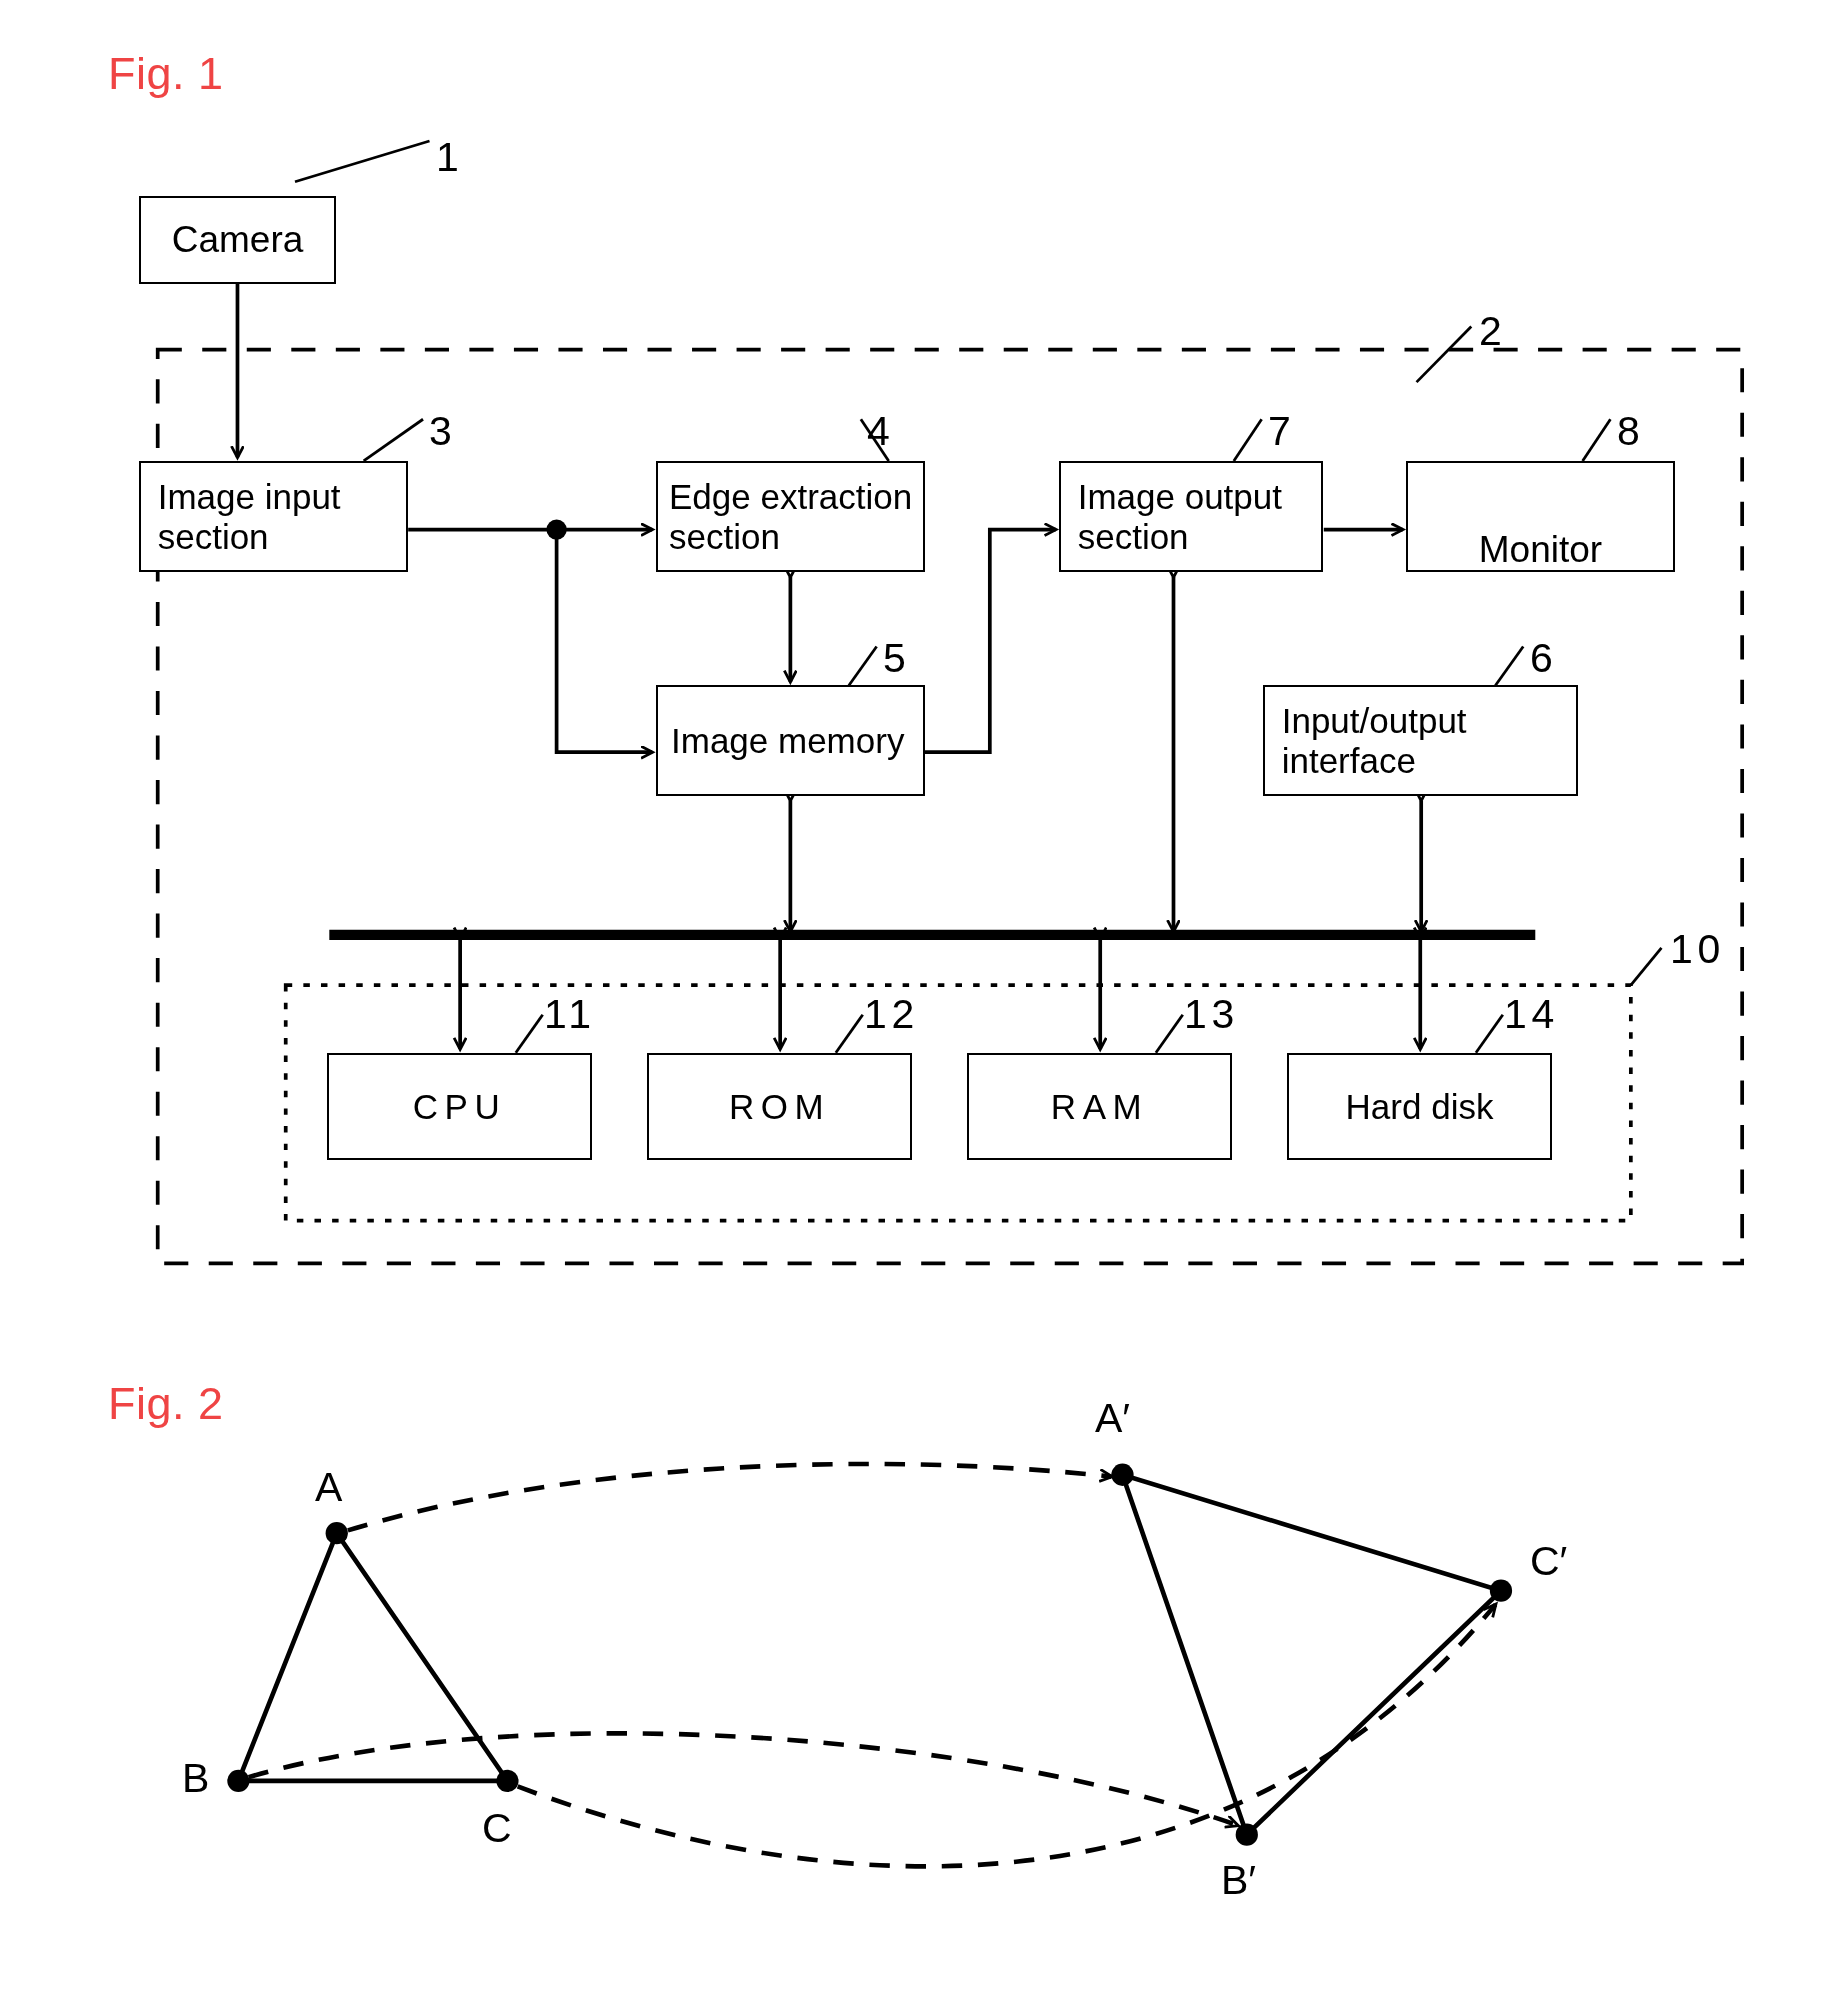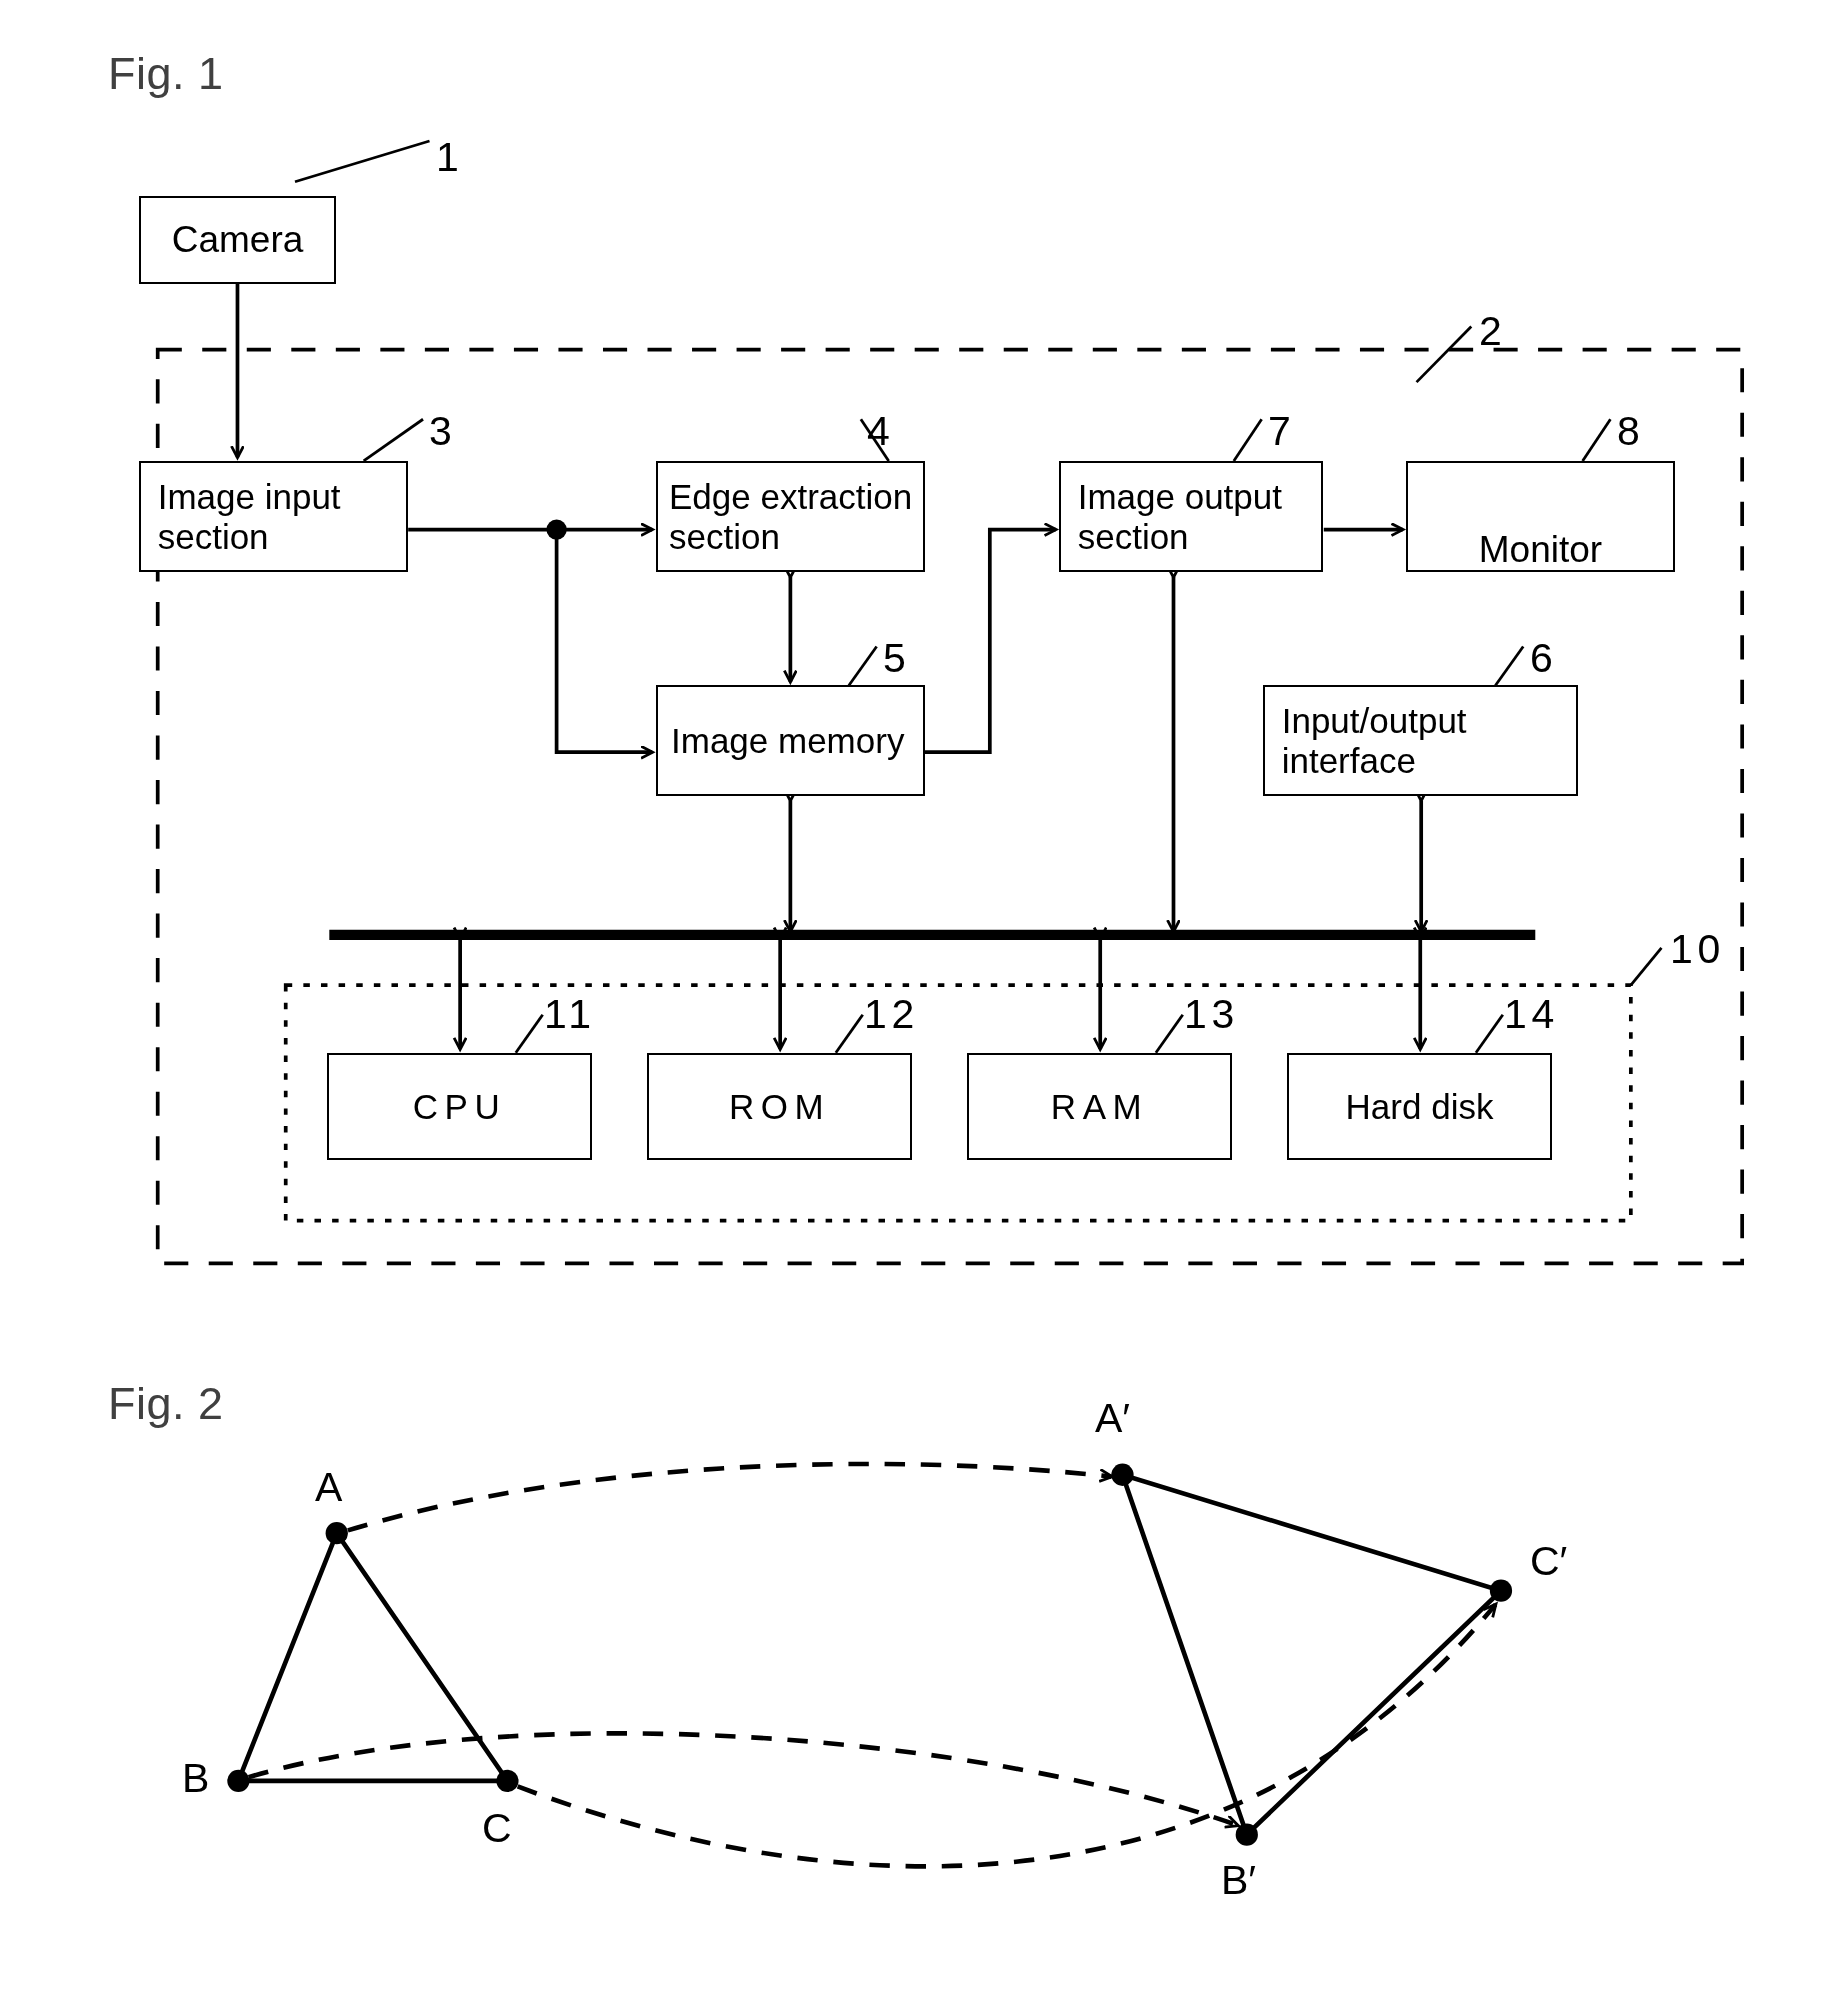--- a/index.html
+++ b/index.html
@@ -26,21 +26,21 @@
     left: 0; top: 0;
     width: 1834px;
     height: 2009px;
     overflow: visible;
   }
   .fig-title {
     position: absolute;
     font-size: 45px;
     font-family: "Liberation Sans", sans-serif;
     letter-spacing: 0.5px;
-    color: #404040;
+    color: #ef4444;
     white-space: nowrap;
   }
   #fig1-title { left: 108px; top: 48px; }
   #fig2-title { left: 108px; top: 1378px; }
 
   .blk {
     position: absolute;
     border: 2.8px solid #000;
     background: #fff;
     box-sizing: border-box;

